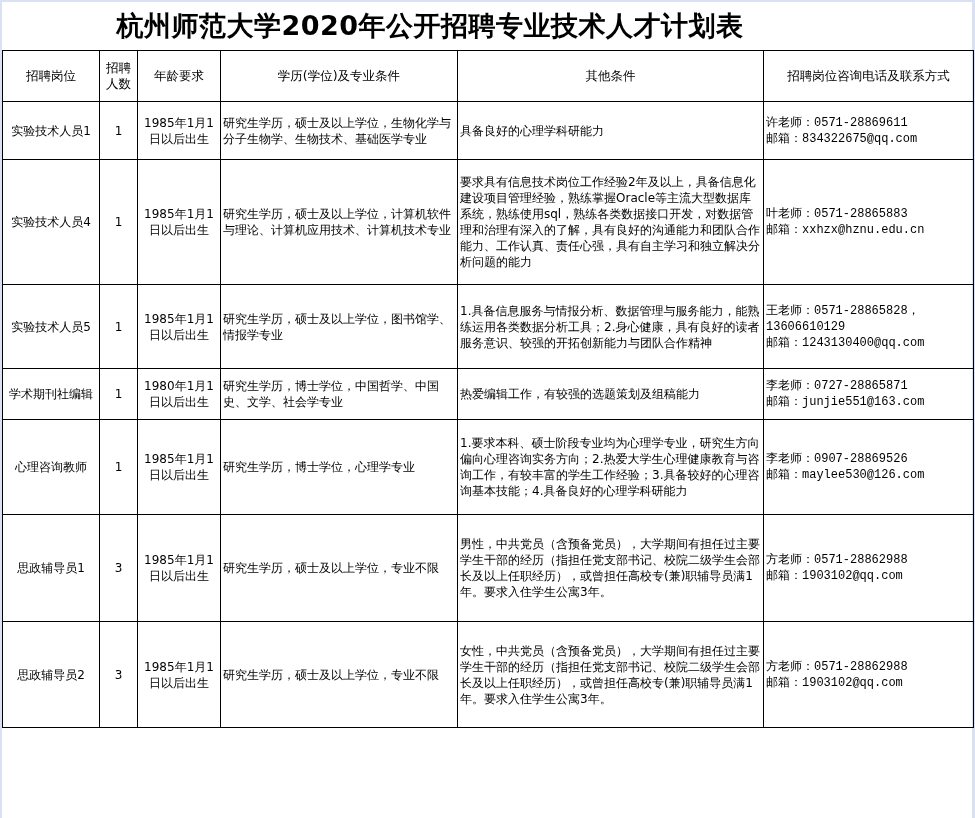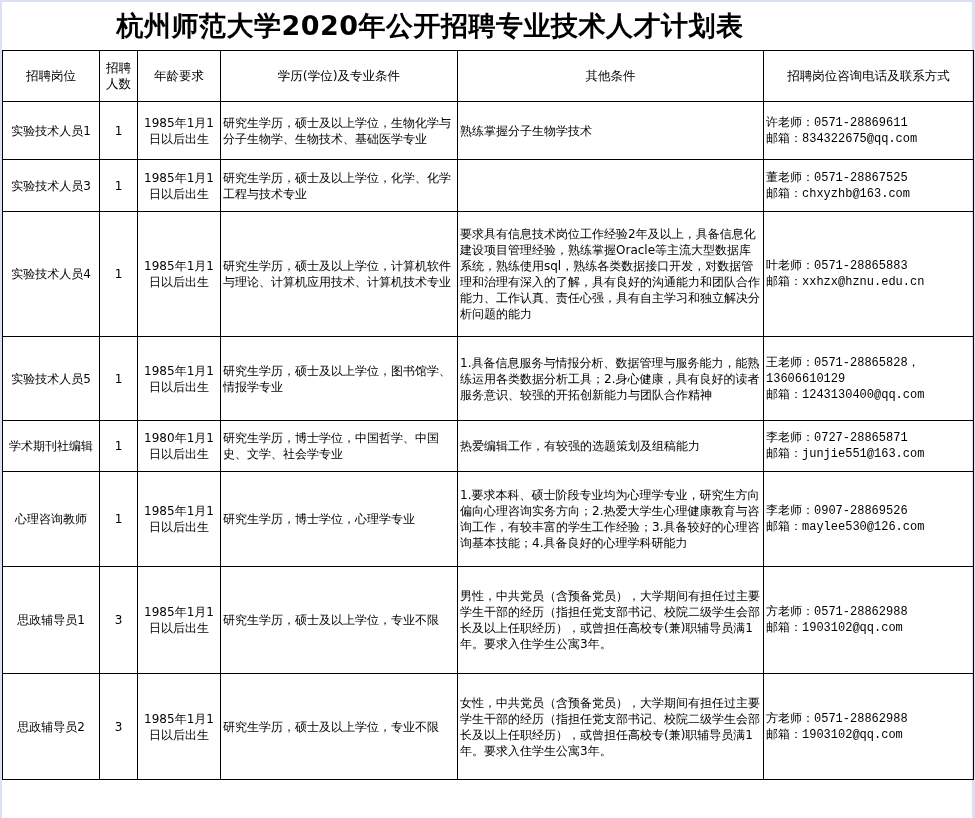--- a/index.html
+++ b/index.html
@@ -51,39 +51,28 @@
       <th>招聘岗位咨询电话及联系方式</th>
     </tr>
   </thead>
   <tbody>
 
     <tr style="height:58px">
       <td class="c-center">实验技术人员1</td>
       <td class="c-center">1</td>
       <td class="c-center">1985年1月1日以后出生</td>
       <td class="c-left">研究生学历，硕士及以上学位，生物化学与分子生物学、生物技术、基础医学专业</td>
-      <td class="c-left">熟练掌握分子生物学技术</td>
+      <td class="c-left">具备良好的心理学科研能力</td>
       <td class="contact">
         <span>许老师：0571-28869611</span>
         <span>邮箱：834322675@qq.com</span>
       </td>
     </tr>
 
 
-    <tr style="height:52px">
-      <td class="c-center">实验技术人员3</td>
-      <td class="c-center">1</td>
-      <td class="c-center">1985年1月1日以后出生</td>
-      <td class="c-left">研究生学历，硕士及以上学位，化学、化学工程与技术专业</td>
-      <td class="c-left"></td>
-      <td class="contact">
-        <span>董老师：0571-28867525</span>
-        <span>邮箱：chxyzhb@163.com</span>
-      </td>
-    </tr>
 
     <tr style="height:125px">
       <td class="c-center">实验技术人员4</td>
       <td class="c-center">1</td>
       <td class="c-center">1985年1月1日以后出生</td>
       <td class="c-left">研究生学历，硕士及以上学位，计算机软件与理论、计算机应用技术、计算机技术专业</td>
       <td class="c-left">要求具有信息技术岗位工作经验2年及以上，具备信息化建设项目管理经验，熟练掌握Oracle等主流大型数据库系统，熟练使用sql，熟练各类数据接口开发，对数据管理和治理有深入的了解，具有良好的沟通能力和团队合作能力、工作认真、责任心强，具有自主学习和独立解决分析问题的能力</td>
       <td class="contact">
         <span>叶老师：0571-28865883</span>
         <span>邮箱：xxhzx@hznu.edu.cn</span>

